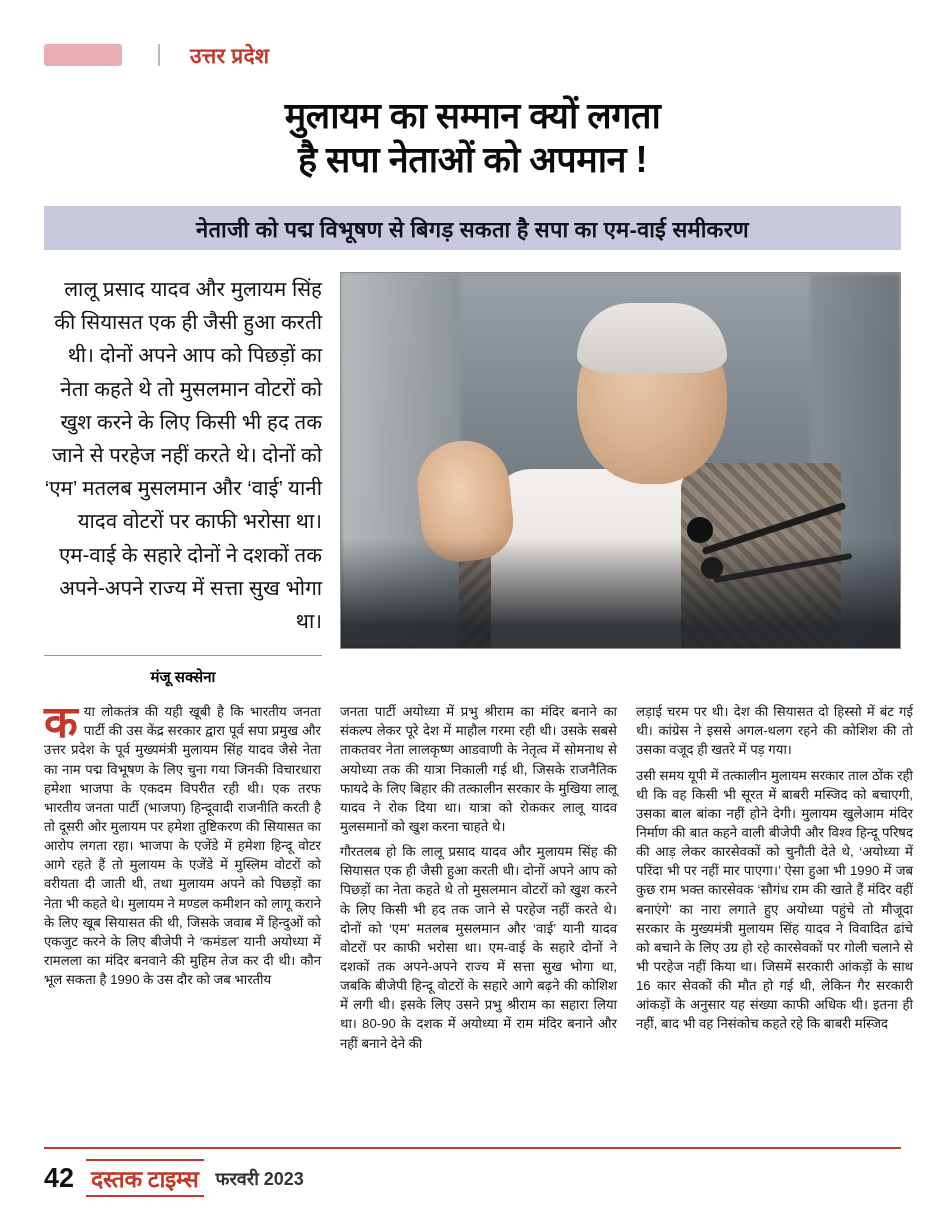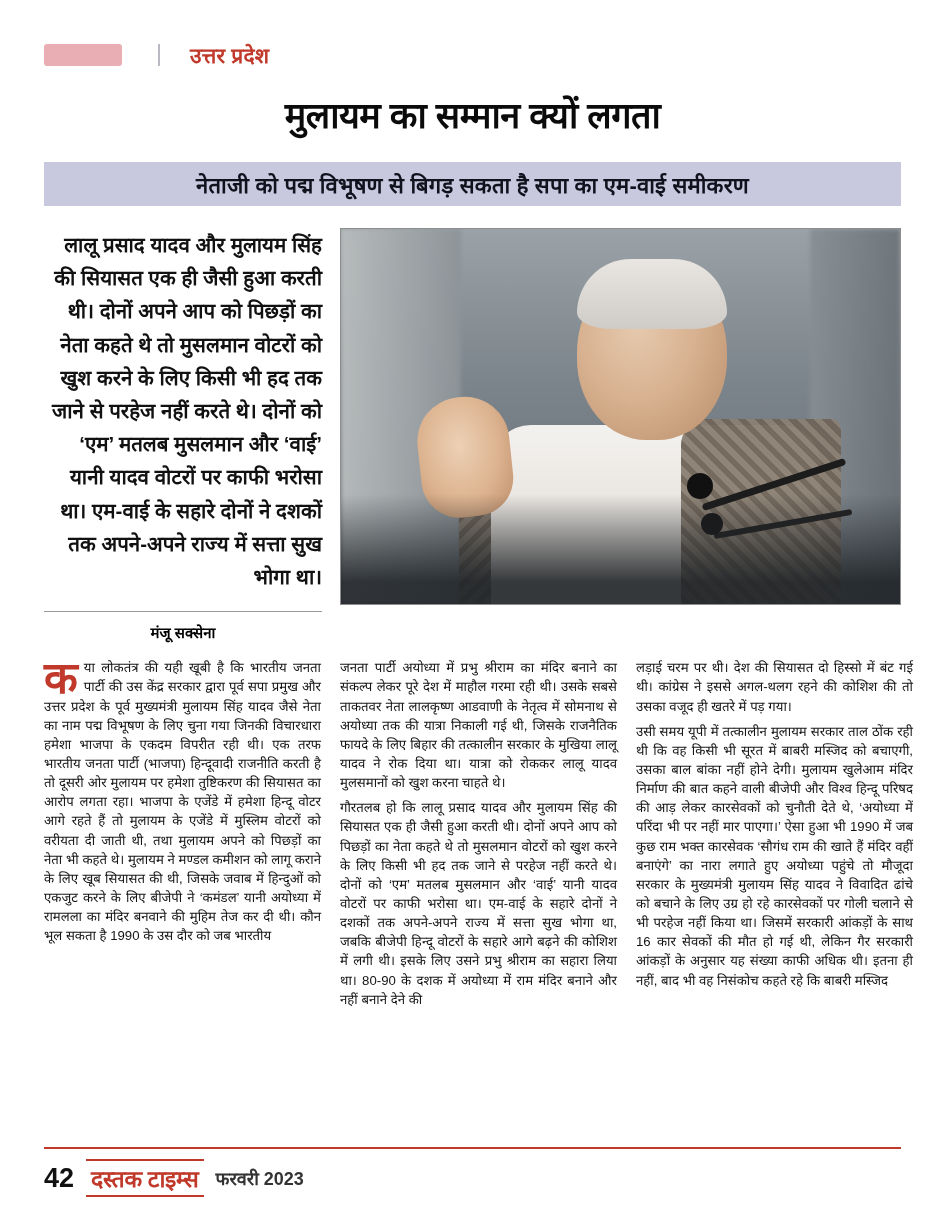--- a/index.html
+++ b/index.html
@@ -61,21 +61,21 @@
   }
   .intro-col{
     width:278px;
     flex:0 0 278px;
   }
   .intro-text{
     font-size:20.5px;
     line-height:1.62;
     text-align:right;
     color:#111;
-    font-weight:700;
+    font-weight:400;
   }
   .byline-rule{
     margin-top:18px;
     border-top:1px solid #9a9a9a;
     padding-top:10px;
     text-align:center;
     font-size:15px;
     font-weight:bold;
     color:#000000;
   }
@@ -163,20 +163,21 @@
 <div class="page">
 
   <div class="kicker-row">
     <div class="kicker-bar"></div>
     <div class="kicker-sep"></div>
     <div class="kicker-text">उत्तर प्रदेश</div>
   </div>
 
   <h1 class="headline">
     <span class="l1">मुलायम का सम्मान क्यों लगता</span>
+    <span class="l2">है सपा नेताओं को अपमान !</span>
   </h1>
 
   <div class="subhead">
     <span>नेताजी को पद्म विभूषण से बिगड़ सकता है सपा का एम-वाई समीकरण</span>
   </div>
 
   <div class="top-block">
     <div class="intro-col">
       <div class="intro-text">लालू प्रसाद यादव और मुलायम सिंह की सियासत एक ही जैसी हुआ करती थी। दोनों अपने आप को पिछड़ों का नेता कहते थे तो मुसलमान वोटरों को खुश करने के लिए किसी भी हद तक जाने से परहेज नहीं करते थे। दोनों को ‘एम’ मतलब मुसलमान और ‘वाई’ यानी यादव वोटरों पर काफी भरोसा था। एम-वाई के सहारे दोनों ने दशकों तक अपने-अपने राज्य में सत्ता सुख भोगा था।</div>
       <div class="byline-rule">मंजू सक्सेना</div>

